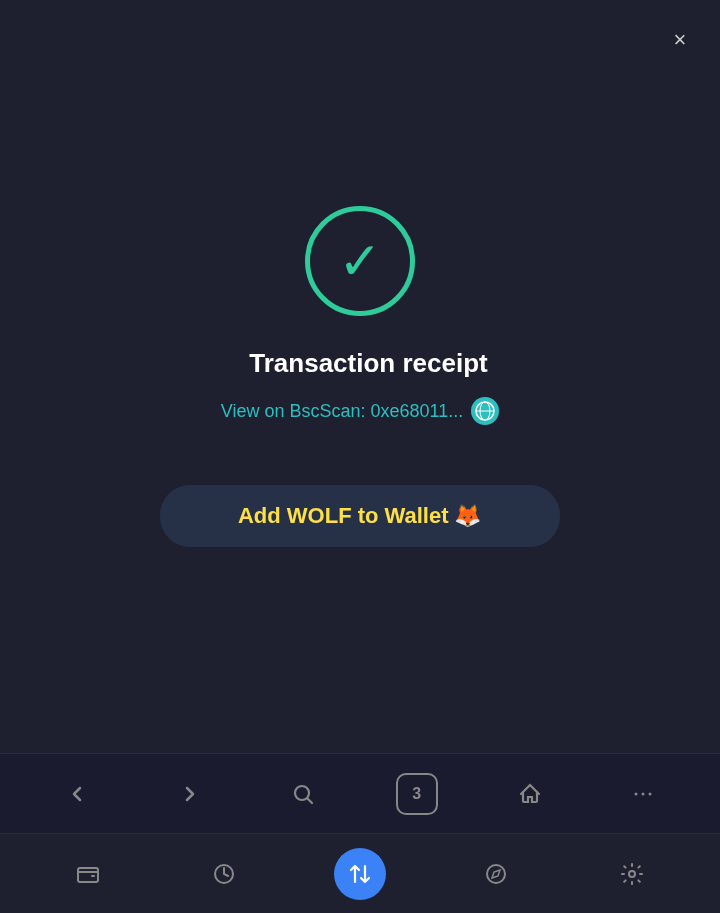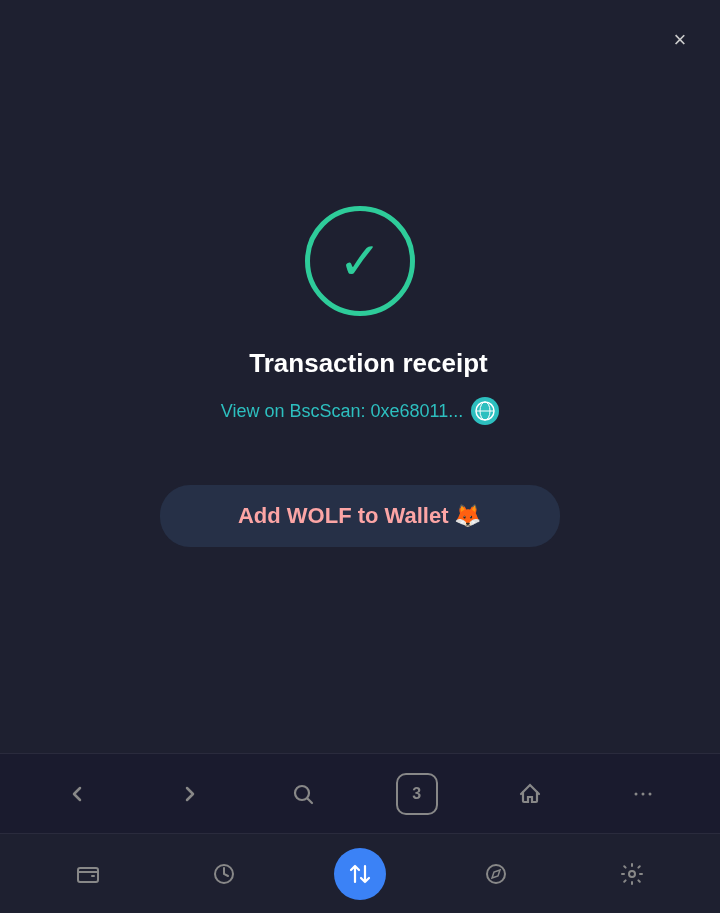--- a/index.html
+++ b/index.html
@@ -97,21 +97,21 @@
       font-size: 14px;
       color: #fff;
       flex-shrink: 0;
     }
 
     .add-wallet-button {
       background: #263047;
       border: none;
       border-radius: 30px;
       padding: 18px 40px;
-      color: #fca5a5;
+      color: #fde047;
       font-size: 22px;
       font-weight: 700;
       cursor: pointer;
       display: flex;
       align-items: center;
       gap: 8px;
       min-width: 400px;
       justify-content: center;
     }
 

